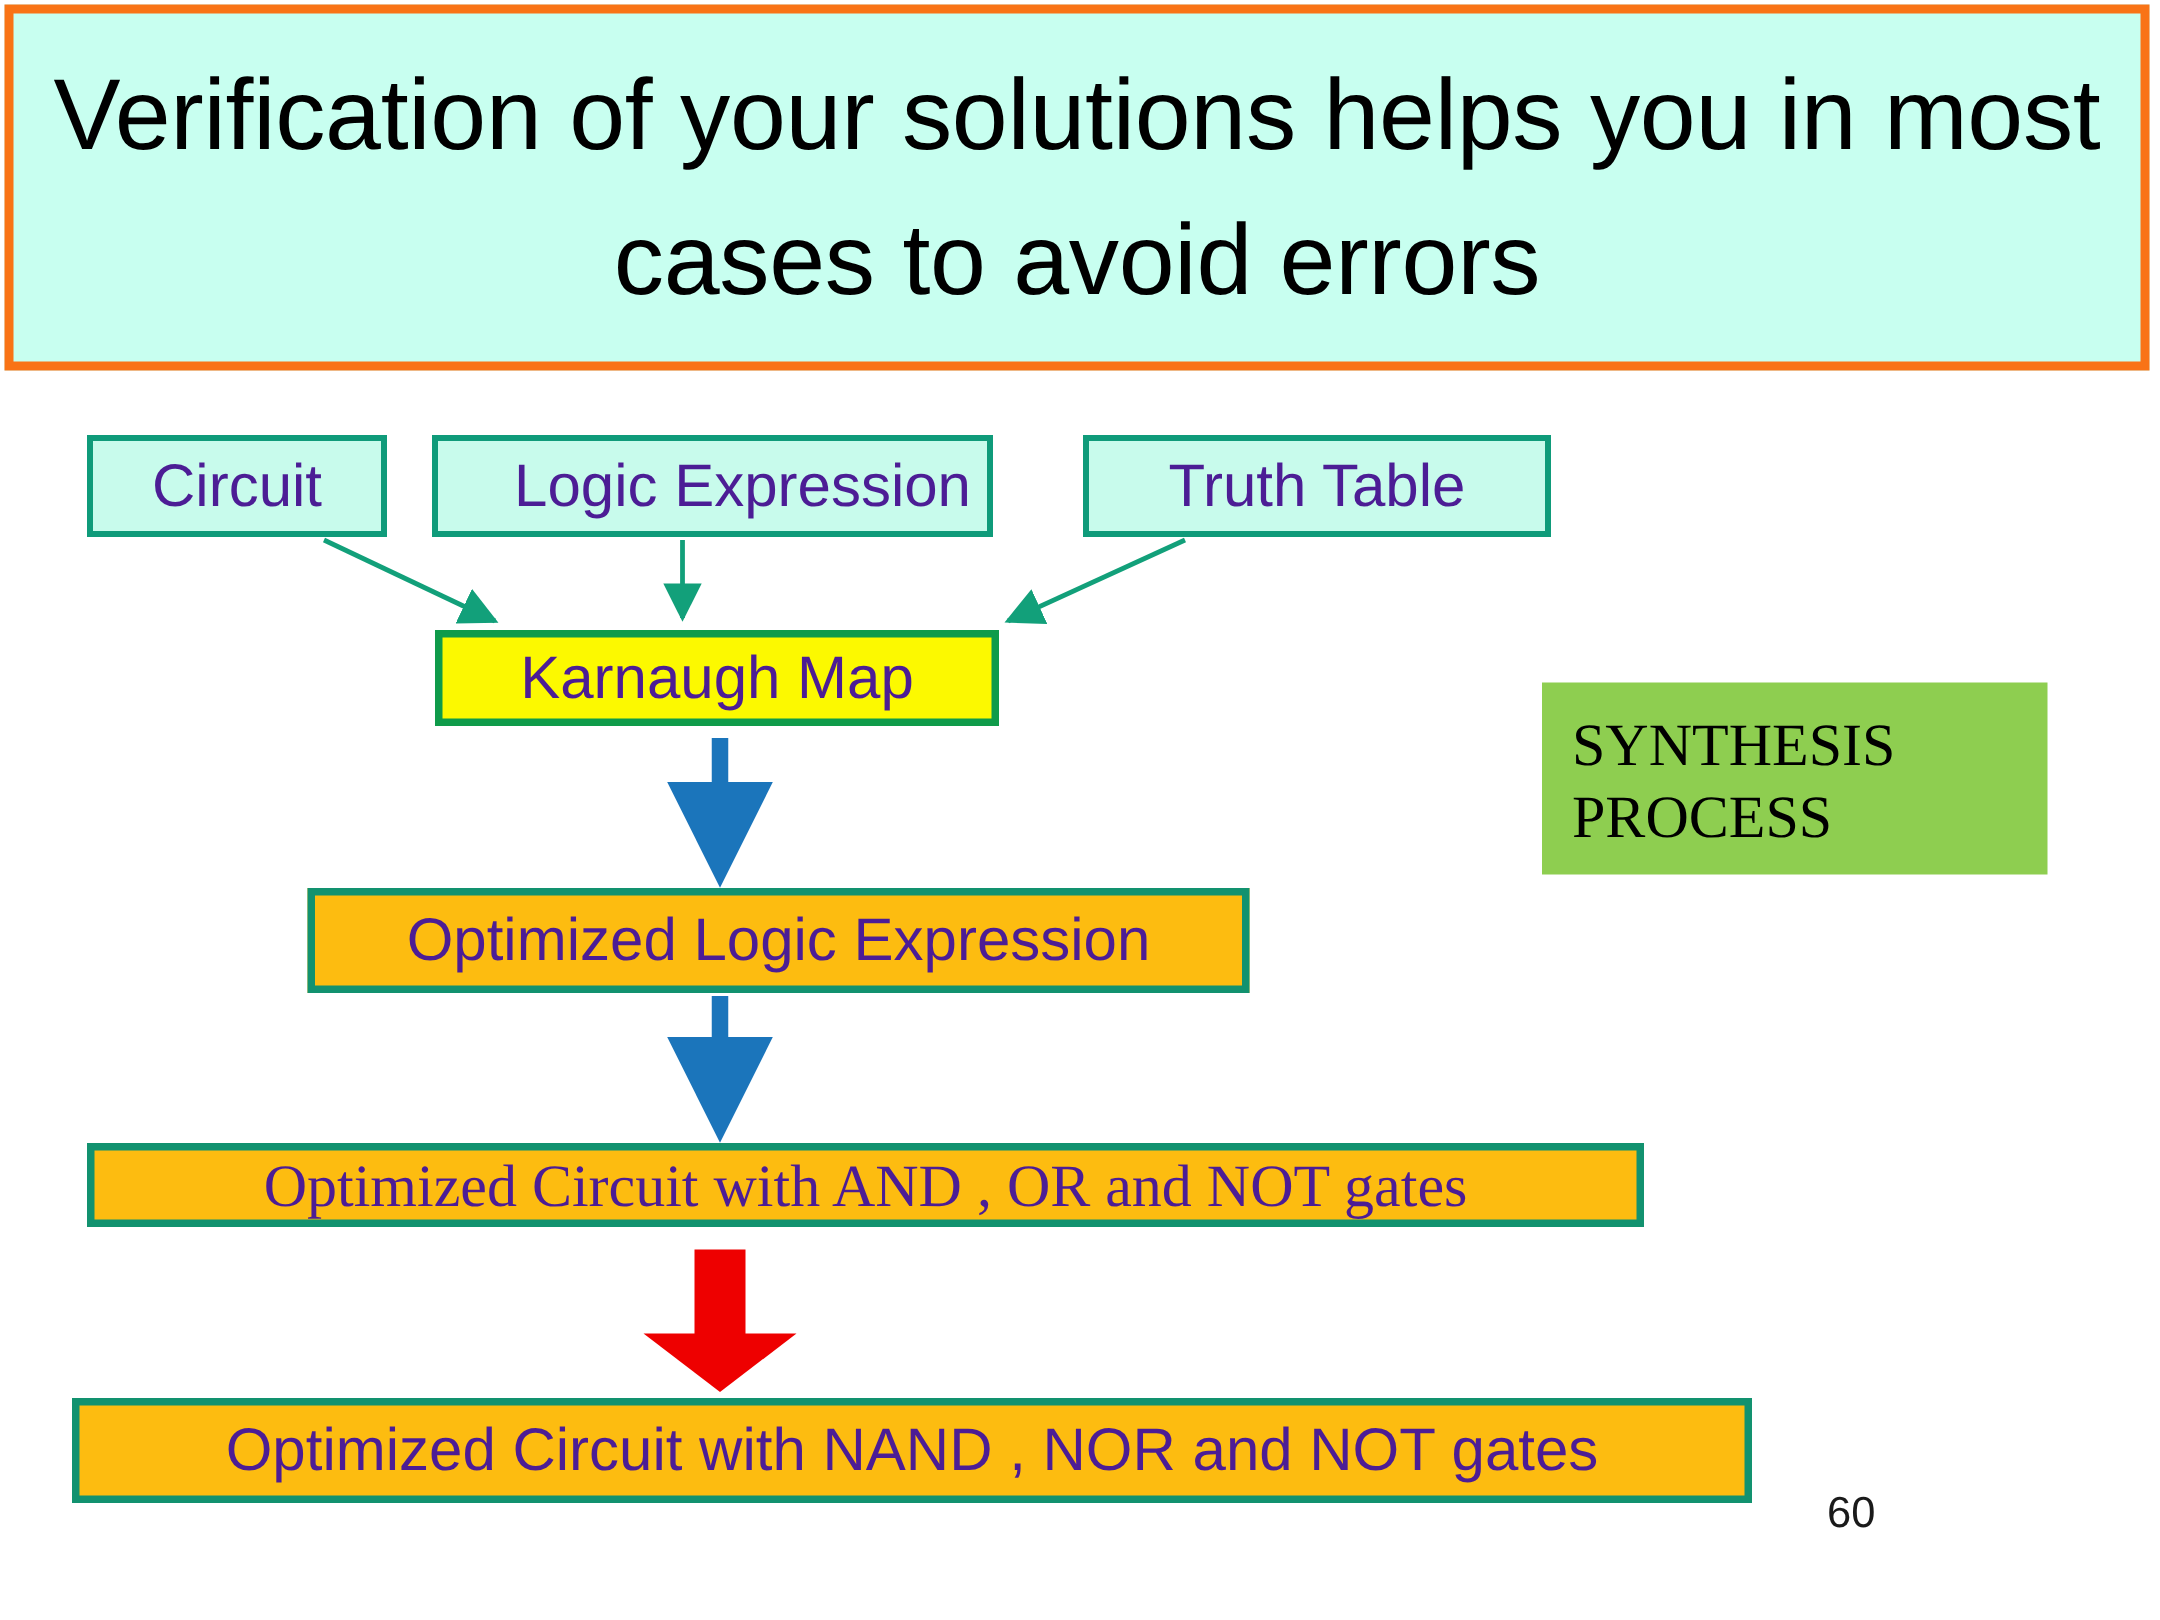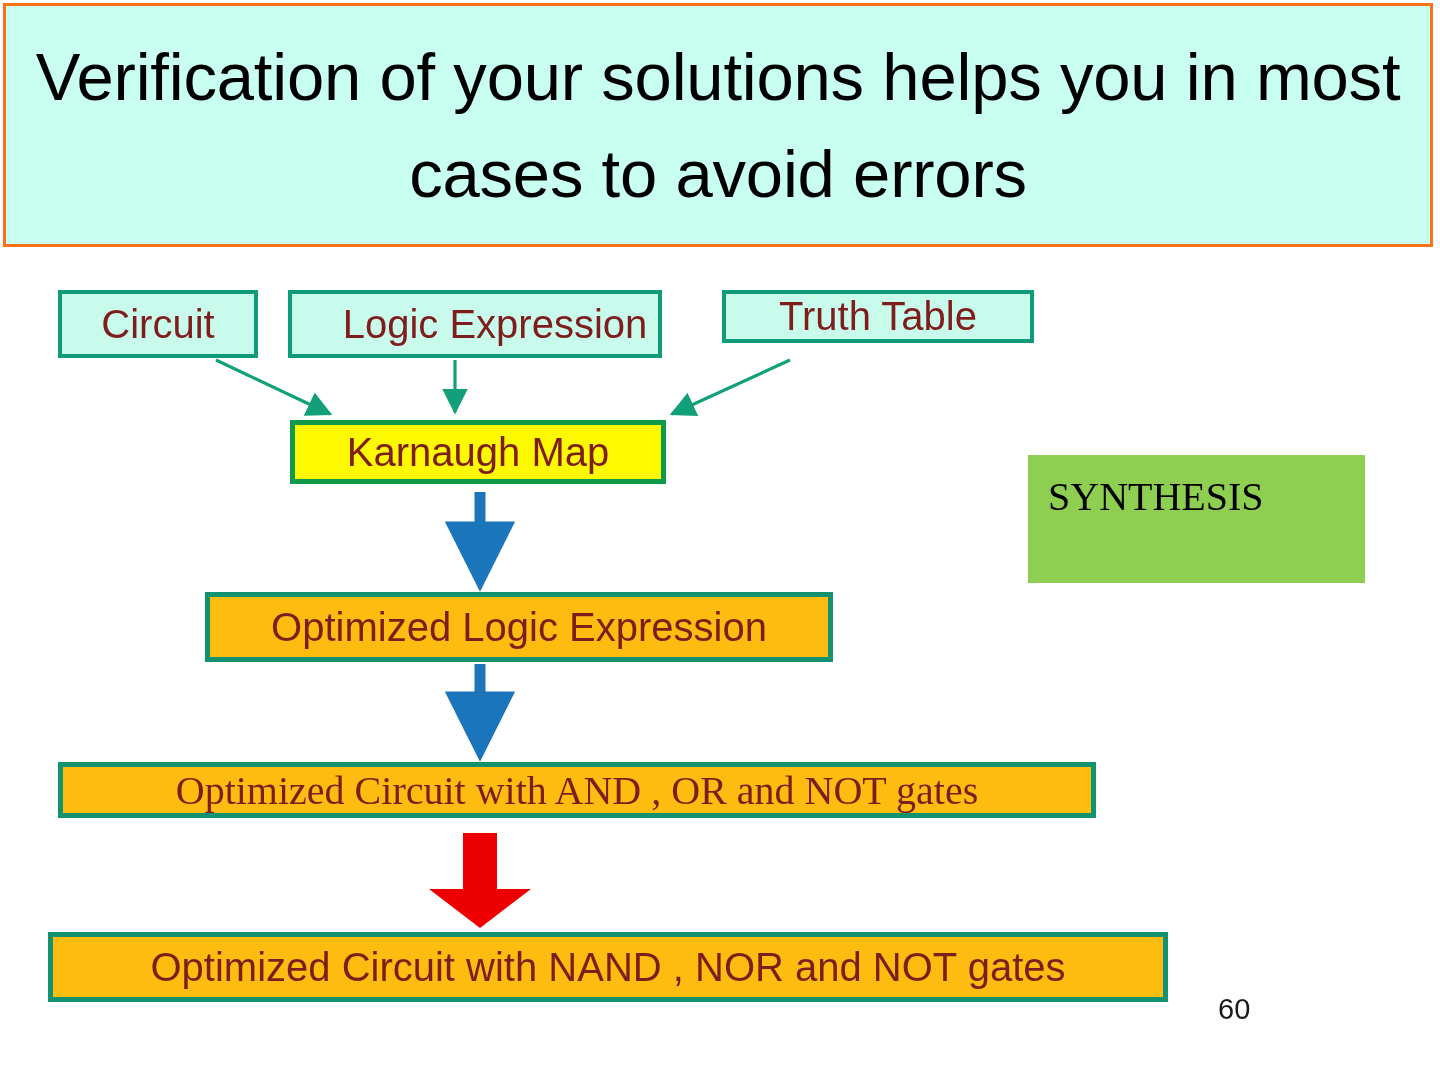--- a/index.html
+++ b/index.html
@@ -17,21 +17,21 @@
   }
 
   
   #title-box {
     position: absolute;
     left: 3px;
     top: 3px;
     width: 1430px;
     height: 244px;
     background: #c8fff0;
-    border: 3px solid #f97316;
+    border: 6px solid #f97316;
     box-sizing: border-box;
     display: flex;
     align-items: center;
     justify-content: center;
   }
   #title-text {
     font-family: "Liberation Sans", sans-serif;
     font-size: 67px;
     line-height: 1.45;
     color: #000000;
@@ -41,21 +41,21 @@
     letter-spacing: -0.2px;
   }
 
   
   .flow-box {
     position: absolute;
     box-sizing: border-box;
     display: flex;
     align-items: center;
     justify-content: center;
-    color: #7f1d1d;
+    color: #4c1d95;
     font-family: "Liberation Sans", sans-serif;
     font-weight: 400;
     white-space: nowrap;
   }
   .src-box {
     background: #c8fbec;
     border: 4px solid #0f9b7a;
     font-size: 40px;
   }
   .kmap-box {
@@ -65,21 +65,21 @@
   }
   .opt-box {
     background: #fdbc10;
     border: 5px solid #12926f;
     font-size: 40px;
   }
 
   
   #box-circuit          { left: 58px;  top: 290px; width: 200px; height: 68px; }
   #box-logic-expression { left: 288px; top: 290px; width: 374px; height: 68px; padding-left: 40px; }
-  #box-truth-table      { left: 722px; top: 290px; width: 312px; height: 53px; }
+  #box-truth-table      { left: 722px; top: 290px; width: 312px; height: 68px; }
   #box-karnaugh-map     { left: 290px; top: 420px; width: 376px; height: 64px; }
   #box-optimized-logic  { left: 205px; top: 592px; width: 628px; height: 70px; }
   #box-optimized-and-or { left: 58px;  top: 762px; width: 1038px; height: 56px; font-family: Liberation Serif, serif; }
   #box-optimized-nand   { left: 48px;  top: 932px; width: 1120px; height: 70px; }
 
   
   #synthesis-box {
     position: absolute;
     left: 1008px;
     top: 455px;
@@ -173,17 +173,18 @@
   <div class="flow-box opt-box" id="box-optimized-and-or">
     <span>Optimized Circuit with AND , OR and NOT gates</span>
   </div>
 
   <div class="flow-box opt-box" id="box-optimized-nand">
     <span>Optimized Circuit with NAND , NOR and NOT gates</span>
   </div>
 
   <div id="synthesis-box">
     <div>SYNTHESIS</div>
+    <div>PROCESS</div>
   </div>
 
   <div id="page-number">60</div>
 
 </div>
 
 </body></html>

